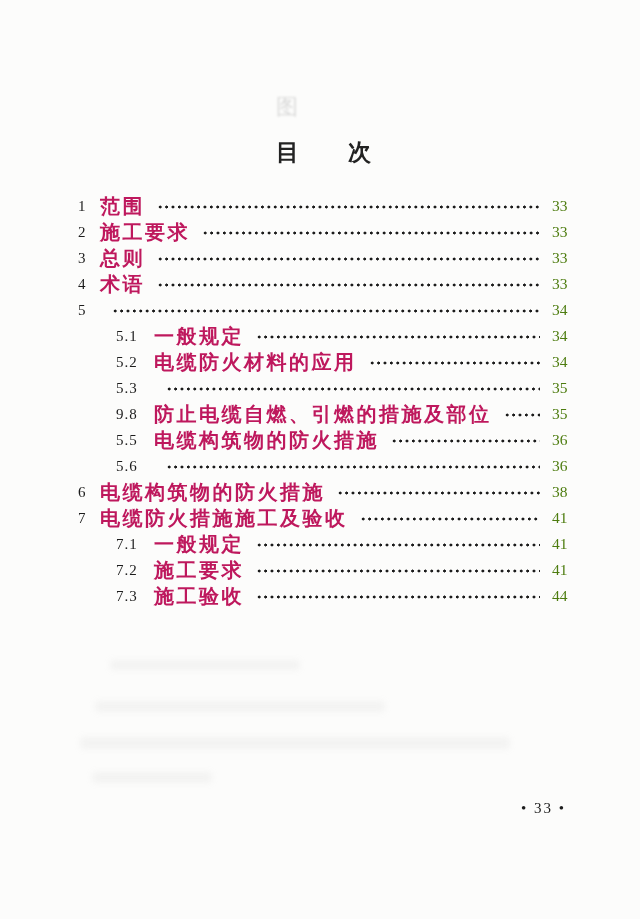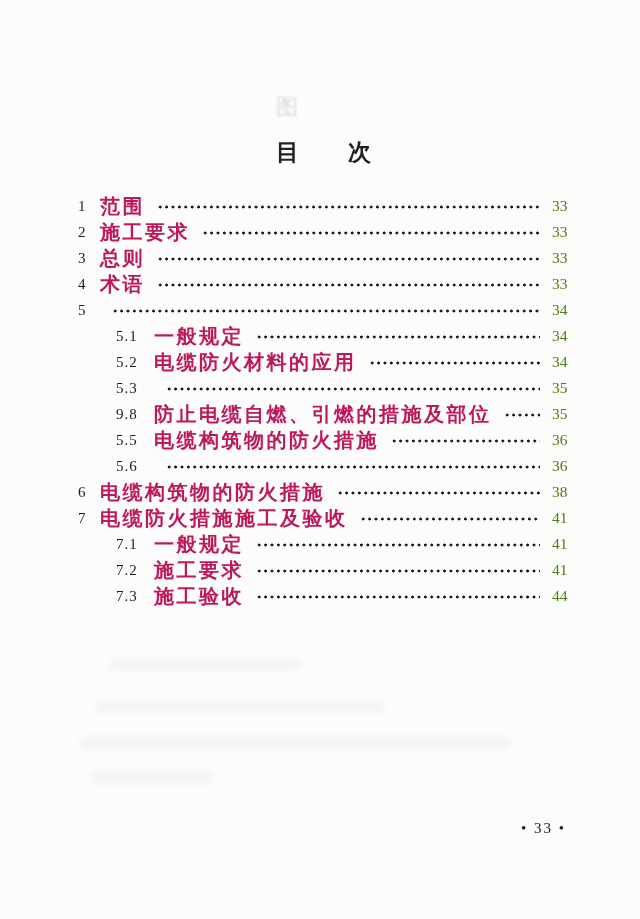--- a/index.html
+++ b/index.html
@@ -82,21 +82,21 @@
   .pg {
     flex: none;
     width: 28px;
     font-size: 15.5px;
     color: #4d7c0f;
     text-align: left;
   }
 
   .footer {
     position: absolute;
-    top: 820px; right: 74px;
+    top: 800px; right: 74px;
     font-size: 15px;
     letter-spacing: 2px;
     color: #1c1c1c;
   }
 </style>
 </head>
 <body>
 
 <div class="page">
 

